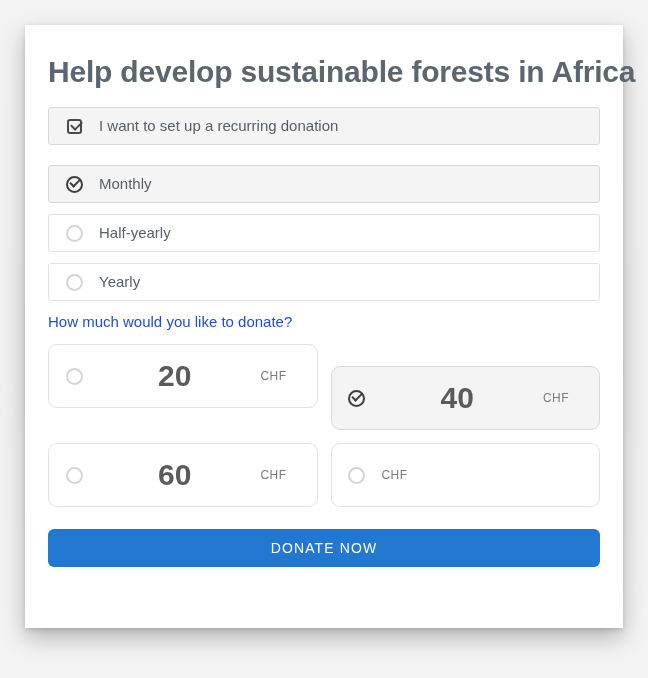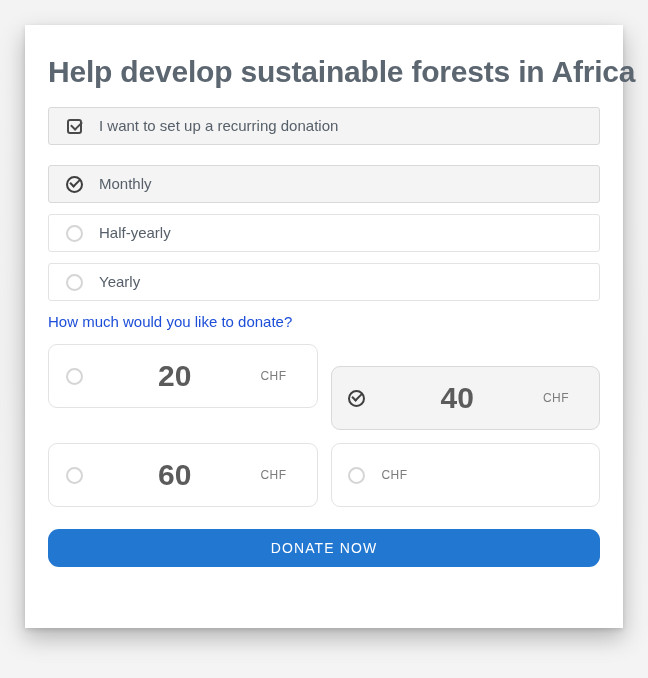--- a/index.html
+++ b/index.html
@@ -199,21 +199,21 @@
   }
 
   
   .donate-btn {
     display: block;
     width: 100%;
     margin-top: 22px;
     height: 38px;
     background: #2277d1;
     border: none;
-    border-radius: 11px;
+    border-radius: 6px;
     color: #ffffff;
     font-family: "Liberation Sans", sans-serif;
     font-size: 14px;
     letter-spacing: 1.1px;
     cursor: pointer;
   }
 </style>
 </head>
 <body>
 

